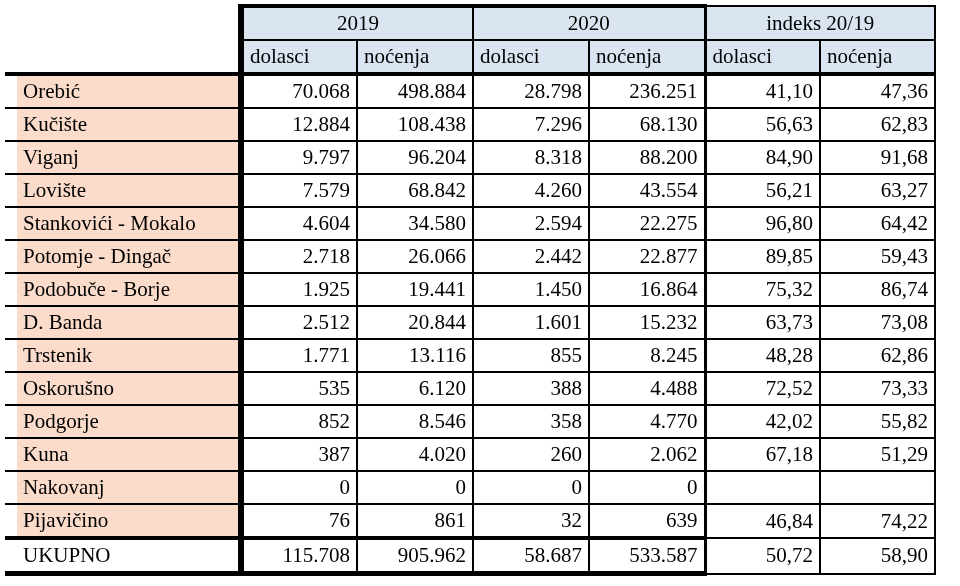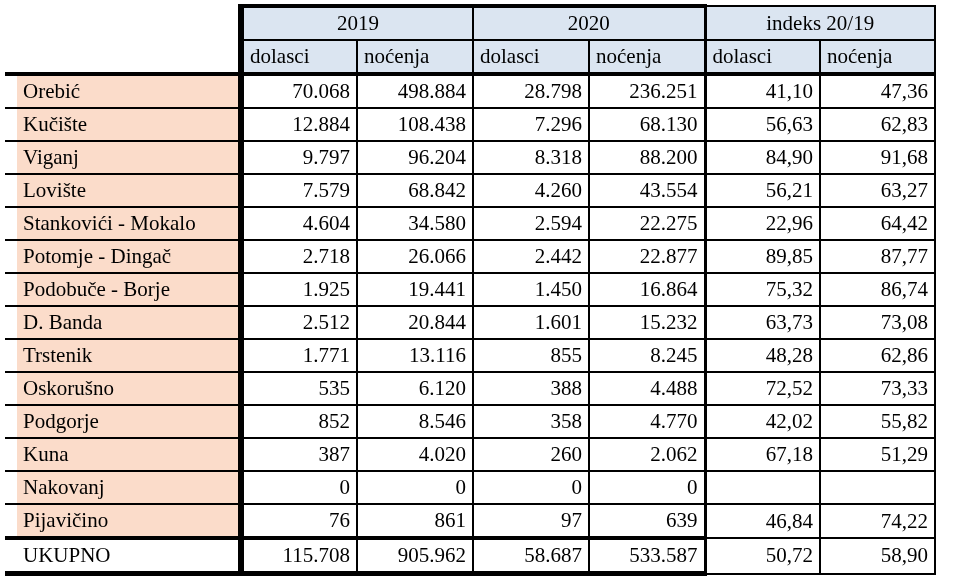--- a/index.html
+++ b/index.html
@@ -153,32 +153,32 @@
           <td class="num c4">56,21</td>
           <td class="num c5">63,27</td>
         </tr>
         <tr>
           <td class="gutter"></td>
           <td class="name">Stankovići - Mokalo</td>
           <td class="num c0">4.604</td>
           <td class="num c1">34.580</td>
           <td class="num c2">2.594</td>
           <td class="num c3">22.275</td>
-          <td class="num c4">22,96</td>
+          <td class="num c4">96,80</td>
           <td class="num c5">64,42</td>
         </tr>
         <tr>
           <td class="gutter"></td>
           <td class="name">Potomje - Dingač</td>
           <td class="num c0">2.718</td>
           <td class="num c1">26.066</td>
           <td class="num c2">2.442</td>
           <td class="num c3">22.877</td>
           <td class="num c4">89,85</td>
-          <td class="num c5">87,77</td>
+          <td class="num c5">59,43</td>
         </tr>
         <tr>
           <td class="gutter"></td>
           <td class="name">Podobuče - Borje</td>
           <td class="num c0">1.925</td>
           <td class="num c1">19.441</td>
           <td class="num c2">1.450</td>
           <td class="num c3">16.864</td>
           <td class="num c4">75,32</td>
           <td class="num c5">86,74</td>
@@ -241,21 +241,21 @@
           <td class="num c2">0</td>
           <td class="num c3">0</td>
           <td class="num c4"></td>
           <td class="num c5"></td>
         </tr>
         <tr>
           <td class="gutter"></td>
           <td class="name">Pijavičino</td>
           <td class="num c0">76</td>
           <td class="num c1">861</td>
-          <td class="num c2">97</td>
+          <td class="num c2">32</td>
           <td class="num c3">639</td>
           <td class="num c4">46,84</td>
           <td class="num c5">74,22</td>
         </tr>
         <tr class="total">
           <td class="gutter"></td>
           <td class="name">UKUPNO</td>
           <td class="num c0">115.708</td>
           <td class="num c1">905.962</td>
           <td class="num c2">58.687</td>

